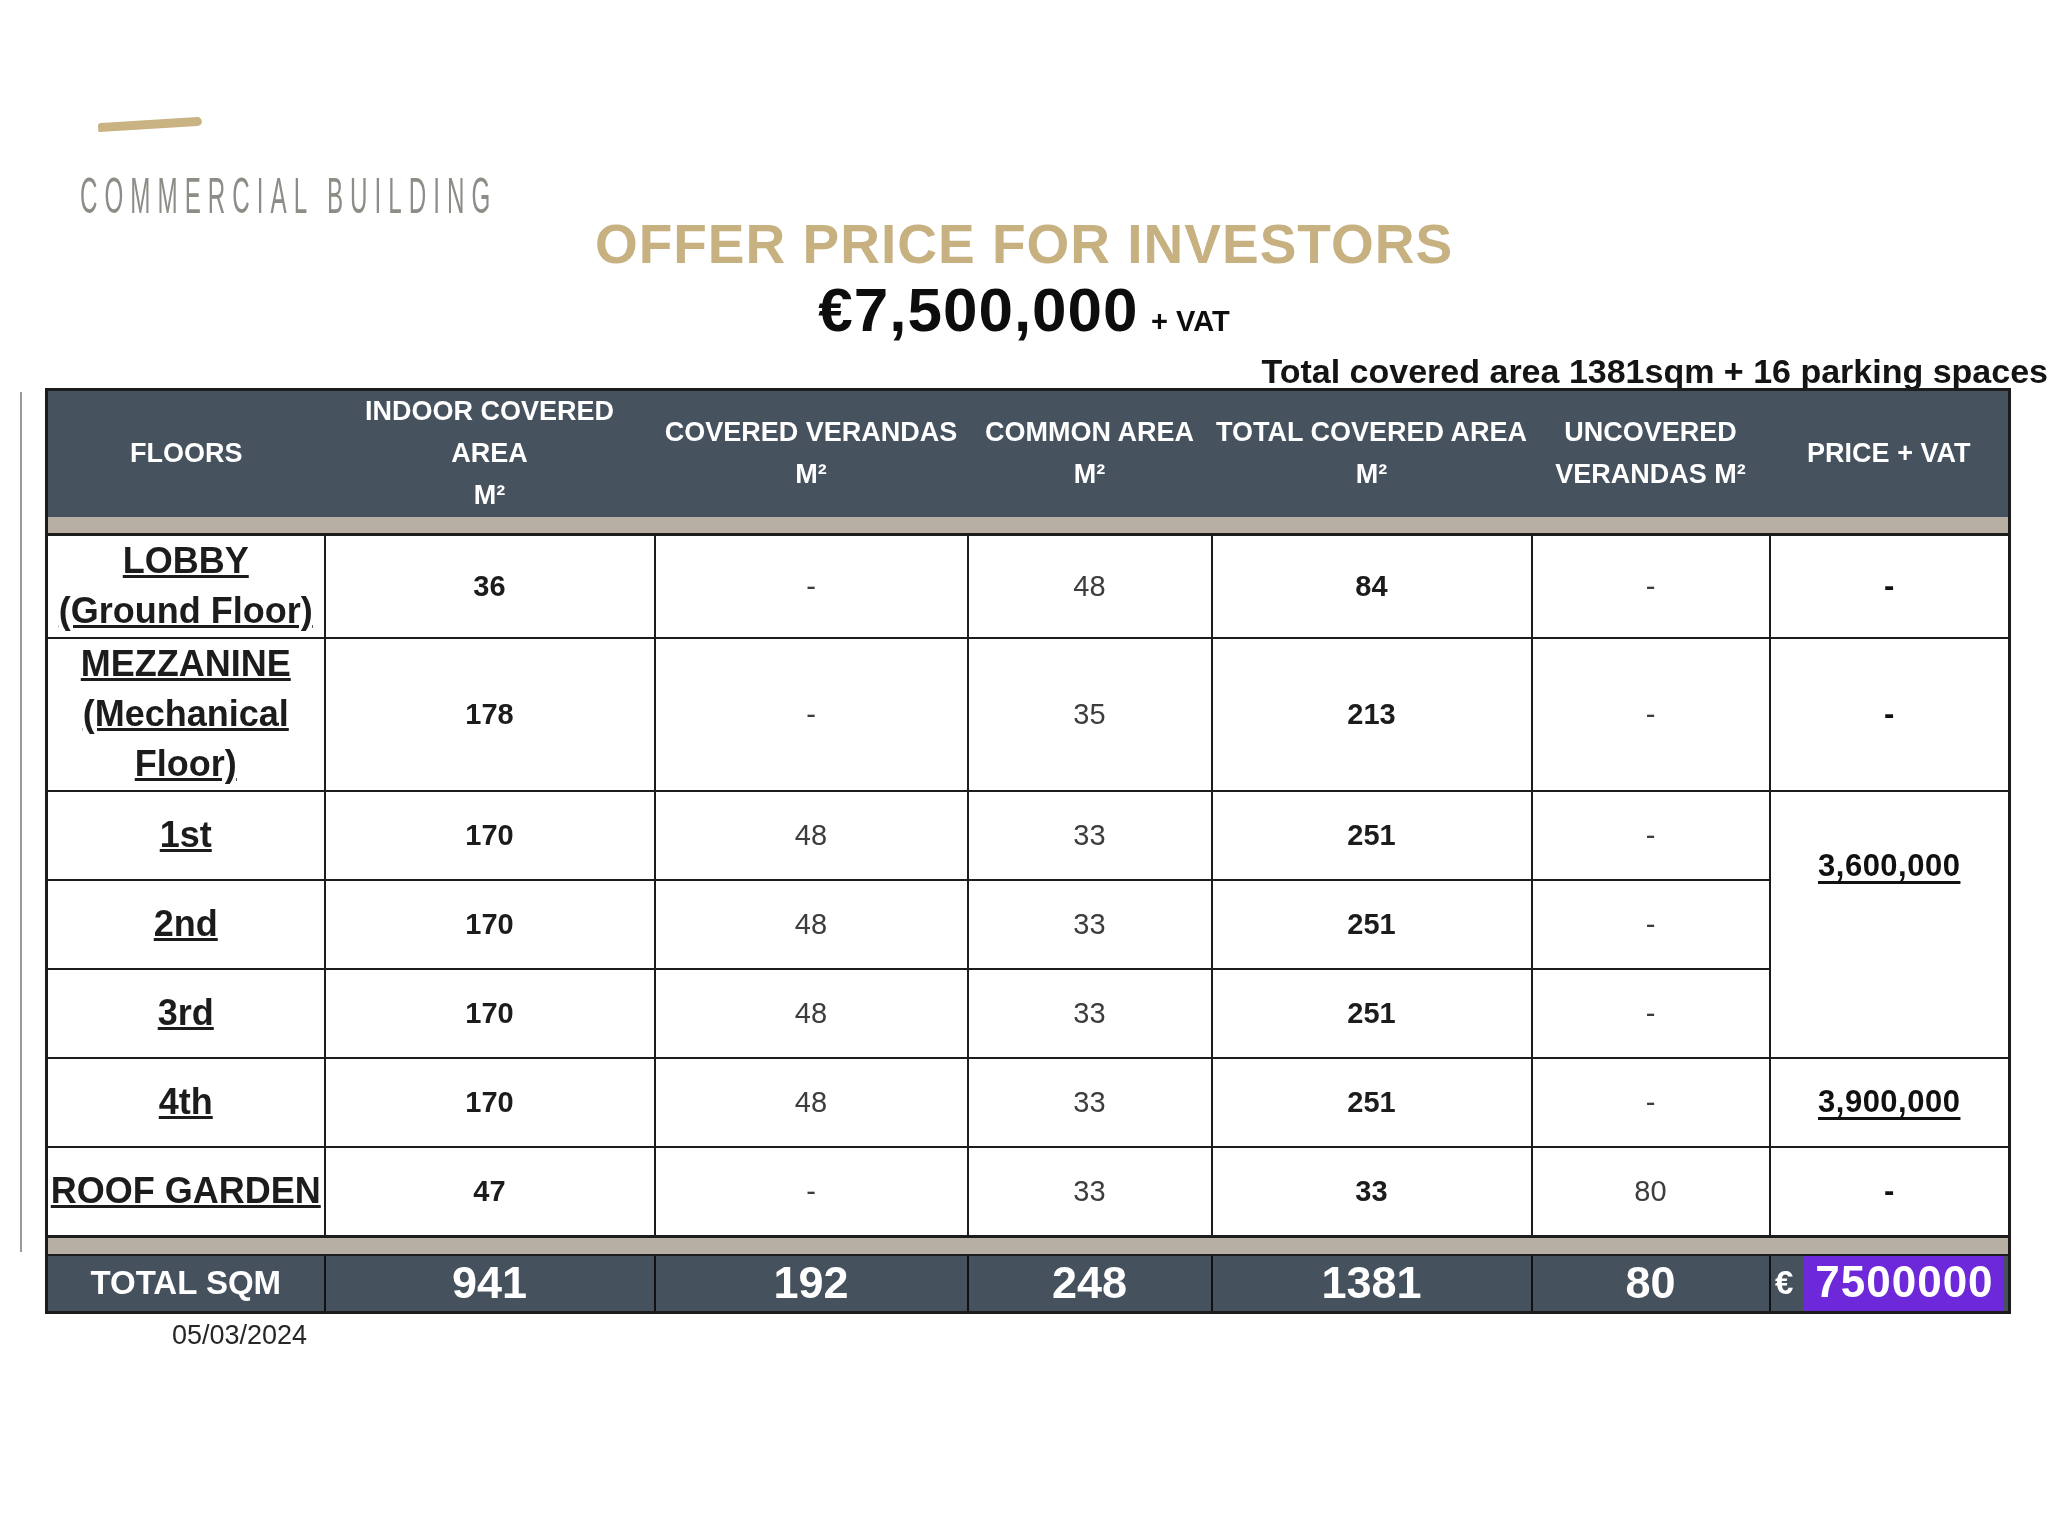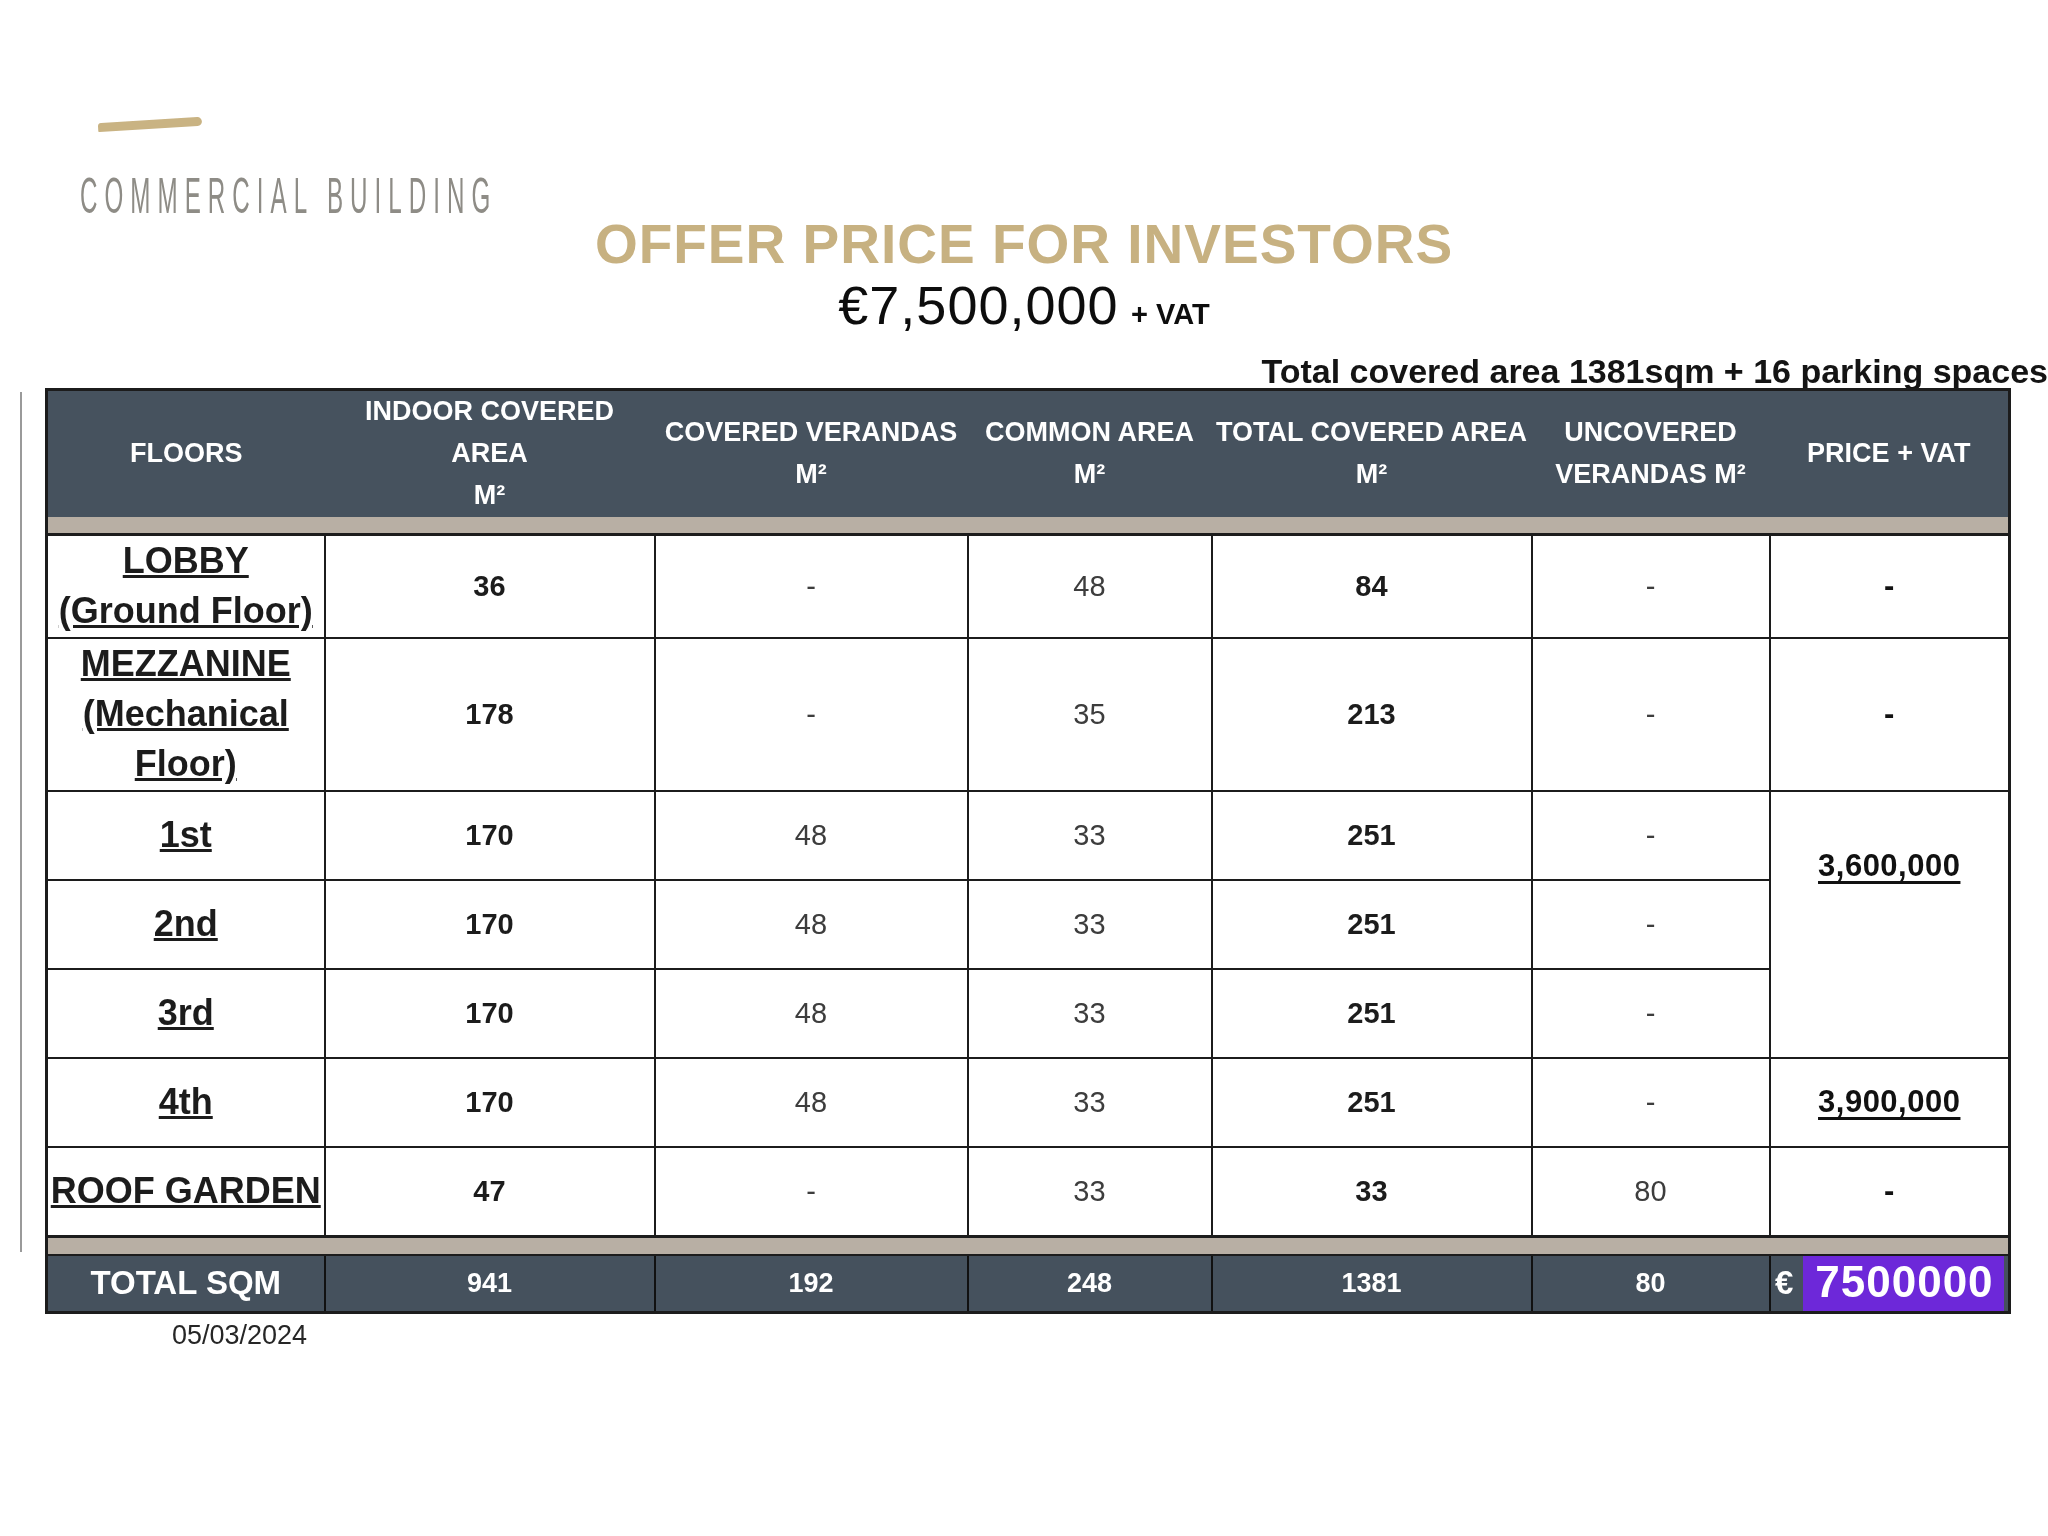--- a/index.html
+++ b/index.html
@@ -13,21 +13,21 @@
   .swoosh{position:absolute;left:20px;top:10px;width:104px;height:9px;
     background:#c9b383;transform:rotate(-3.5deg);border-radius:5px 7px 7px 2px;}
   .logo-text{position:absolute;left:2px;top:58px;font-size:31px;color:#8e8c86;
     letter-spacing:9px;white-space:nowrap;transform:scale(0.78,1.62);
     transform-origin:left top;font-weight:normal;}
 
   
   .title{position:absolute;top:212px;left:0;width:100%;text-align:center;
     font-weight:bold;font-size:55px;color:#c7b181;letter-spacing:1px;}
   .price-line{position:absolute;top:274px;left:0;width:100%;text-align:center;color:#0d0d0d;}
-  .amount{font-size:54px;font-weight:normal;letter-spacing:1px;}
+  .amount{font-size:62px;font-weight:bold;letter-spacing:1px;}
   .vat{font-size:29px;font-weight:bold;margin-left:8px;}
   .subtitle{position:absolute;top:352px;left:0;width:100%;text-align:right;
     font-size:34px;font-weight:bold;color:#141414;}
 
   
   .side-line{position:absolute;left:20px;top:392px;width:2px;height:860px;background:#9a9a9a;}
 
   
   .table-wrap{position:absolute;left:45px;top:388px;}
   table{border-collapse:collapse;table-layout:fixed;border:3px solid #1c1c1c;}
@@ -42,21 +42,21 @@
   tr.r-tall td{height:101px;}
   tr.r-std td{height:87px;}
   .cell-floor{font-weight:bold;font-size:36px;color:#1c1c1c;line-height:1.4;text-decoration:underline;}
   .v-bold{font-weight:bold;font-size:29px;color:#1c1c1c;}
   .v-reg{font-weight:normal;font-size:29px;color:#3d3d3d;}
   .price-cell{font-weight:bold;font-size:31px;color:#111111;}
   .price-merged{vertical-align:top;padding-top:56px;}
   .u{text-decoration:underline;text-underline-offset:5px;text-decoration-thickness:3px;letter-spacing:0.5px;}
   tr.total-row td{background:#45515d;color:#ffffff;border:2px solid #111111;height:55px;}
   .total-label{font-size:33px;font-weight:bold;}
-  .total-val{font-size:27px;font-weight:bold;}
+  .total-val{font-size:45px;font-weight:bold;}
   .euro{font-size:33px;font-weight:bold;vertical-align:middle;margin-right:10px;}
   .patch{display:inline-block;background:#6d28d9;padding:1px 10px 4px 12px;
     font-size:44px;font-weight:bold;letter-spacing:1px;vertical-align:middle;}
 
   .date{position:absolute;left:172px;top:1320px;font-size:27px;color:#262626;}
 </style>
 </head>
 <body>
 
 <div class="logo">

